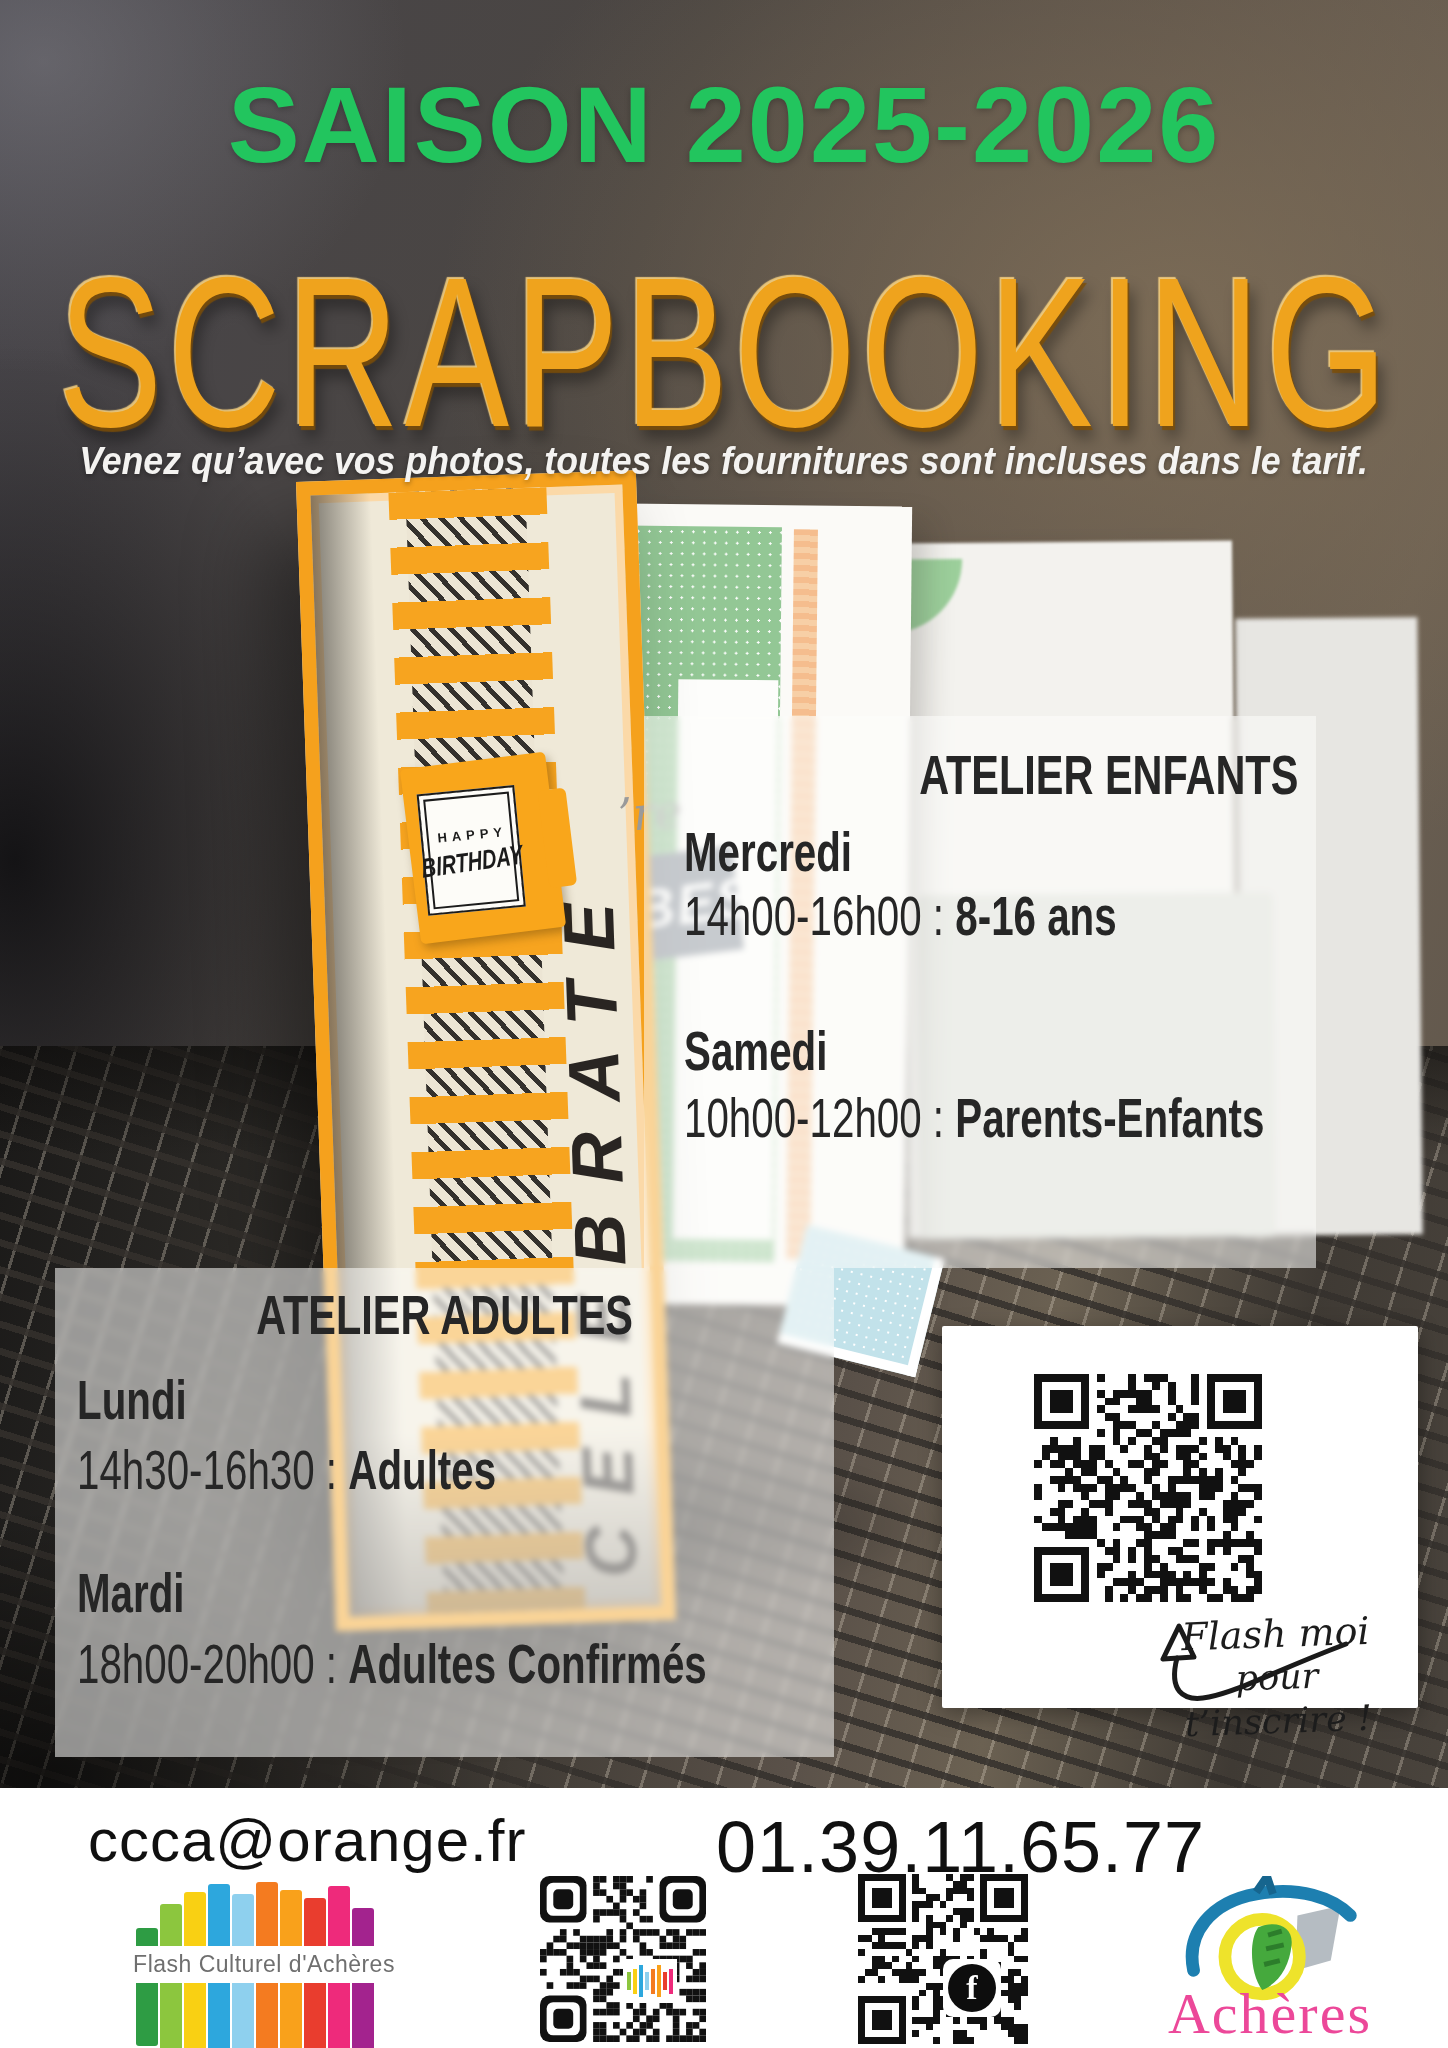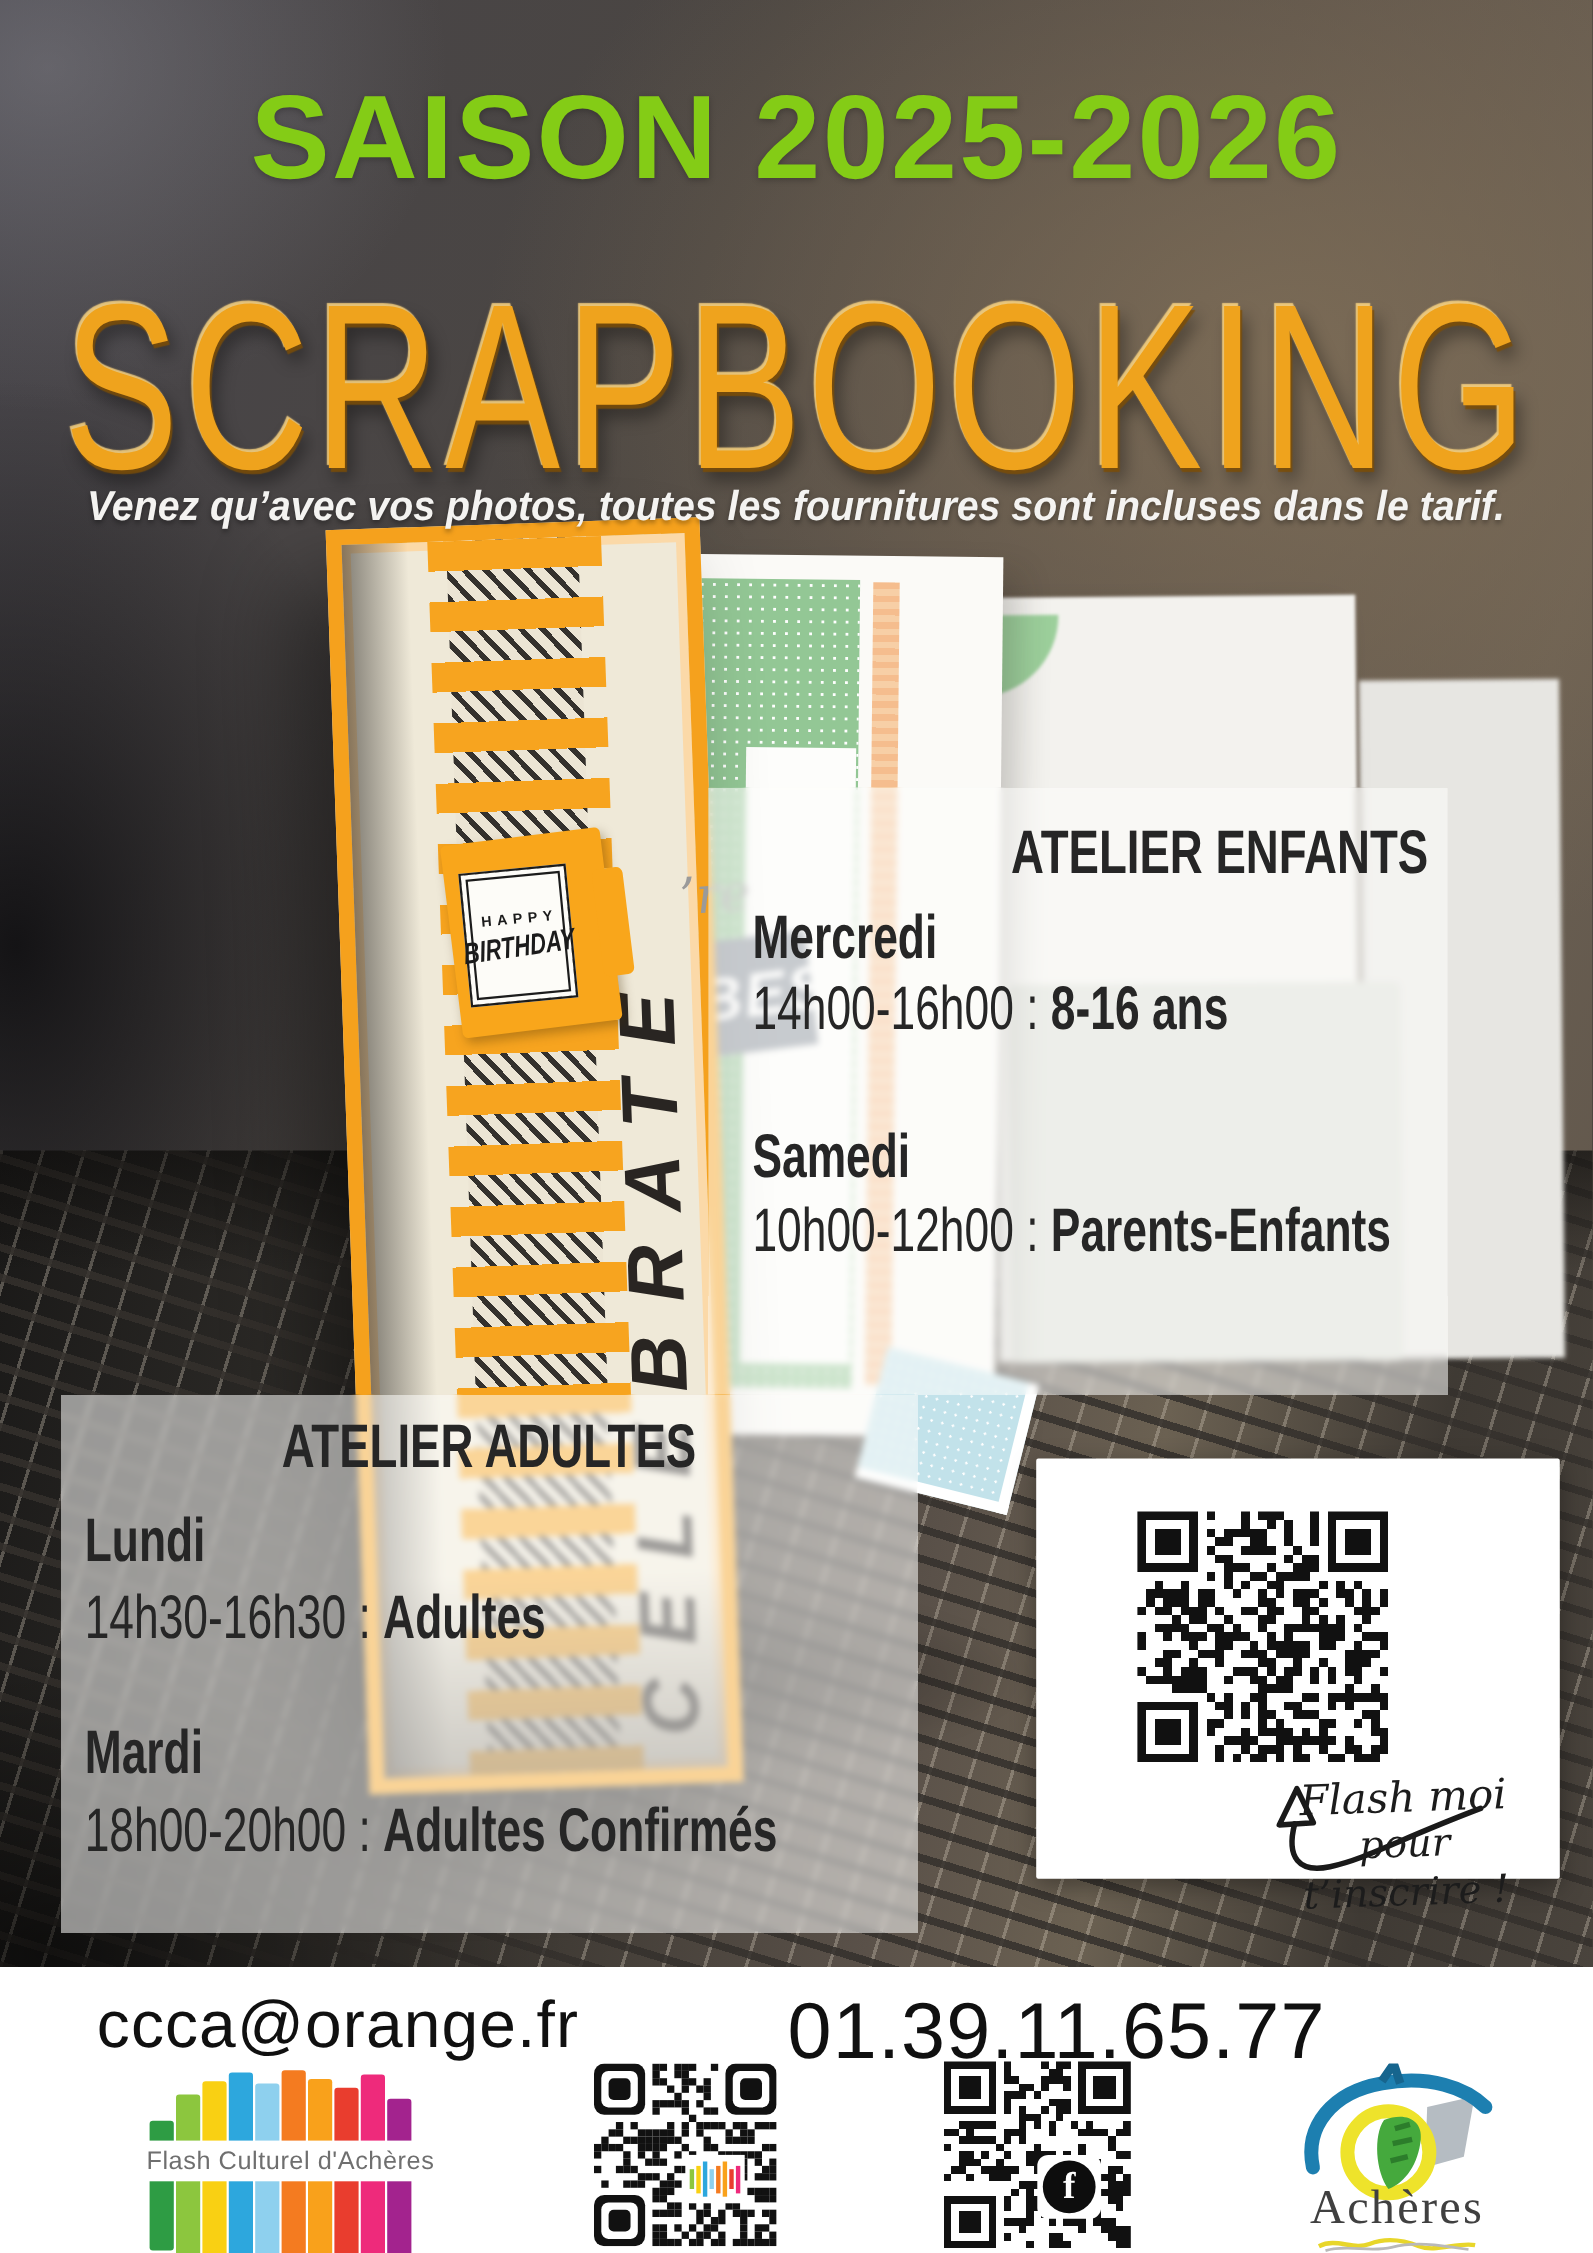--- a/index.html
+++ b/index.html
@@ -71,21 +71,21 @@
     background:#f9a61b;border-radius:6px;}
   .bday .card{position:absolute;left:12px;top:28px;width:94px;height:118px;background:#fdfcf8;
     border:2px solid #1c1c1c;box-shadow:inset 0 0 0 4px #fdfcf8, inset 0 0 0 6px #1c1c1c;
     display:flex;flex-direction:column;align-items:center;justify-content:center;gap:8px;
     transform:rotate(1.5deg);color:#1b1b1b;}
   .bday .l1{font-size:13px;font-weight:700;letter-spacing:5px;margin-left:5px;}
   .bday .l2{font-size:20px;font-weight:700;font-style:italic;transform:scaleY(1.35) rotate(-2deg);}
 
   
   .season{position:absolute;left:0;top:62px;width:100%;text-align:center;z-index:9;
-    font-size:108px;font-weight:700;letter-spacing:2px;color:#84cc16;
+    font-size:108px;font-weight:700;letter-spacing:2px;color:#22c55e;
     text-shadow:0 2px 6px rgba(0,0,0,.25);}
   .maintitle{position:absolute;left:0;top:240px;width:100%;text-align:center;z-index:9;
     font-size:170px;font-weight:400;letter-spacing:6px;line-height:1.05;color:#efa31d;
     transform:scale(.92,1.26);transform-origin:50% 0;
     text-shadow:-2px -2px 1px rgba(255,216,132,.85), 2px 3px 1px rgba(124,77,6,.85), 6px 9px 14px rgba(0,0,0,.4);}
   .subtitle{position:absolute;left:0;top:440px;width:100%;text-align:center;z-index:9;
     font-style:italic;font-weight:700;font-size:38px;color:#f4f3f1;text-shadow:0 2px 5px rgba(0,0,0,.35);}
   .subtitle .cnd-sub{display:inline-block;white-space:nowrap;transform:scaleX(.94);transform-origin:50% 50%;}
 
   
@@ -135,21 +135,21 @@
   .qr-small{position:absolute;width:166px;height:166px;}
   .qr-ccca{left:540px;top:88px;}
   .qr-fb{left:858px;top:86px;width:170px;height:170px;}
   .qr-center{position:absolute;left:50%;top:50%;transform:translate(-50%,-50%);background:#fff;}
   .mini-logo{width:54px;height:44px;display:flex;gap:2px;align-items:center;justify-content:center;}
   .mini-logo div{width:4px;}
   .fb-badge{width:58px;height:58px;border-radius:10px;display:flex;align-items:center;justify-content:center;}
   .fb-circle{width:48px;height:48px;border-radius:50%;background:#0d0d0d;color:#fff;display:flex;
     align-items:center;justify-content:center;font-size:34px;font-weight:700;font-family:"Liberation Serif",serif;}
   .acheres{position:absolute;left:1162px;top:88px;width:216px;text-align:center;}
-  .acheres .city{font-family:"Liberation Serif",serif;font-size:44px;color:#404040;letter-spacing:2px;
+  .acheres .city{font-family:"Liberation Serif",serif;font-size:58px;color:#ec4899;letter-spacing:2px;
     margin-top:-28px;position:relative;z-index:2;}
 </style>
 </head>
 <body>
 
 <div class="poster">
 
   <div class="bg-wall"></div>
   <div class="bg-table"></div>
   <div class="album-shadow"></div>

